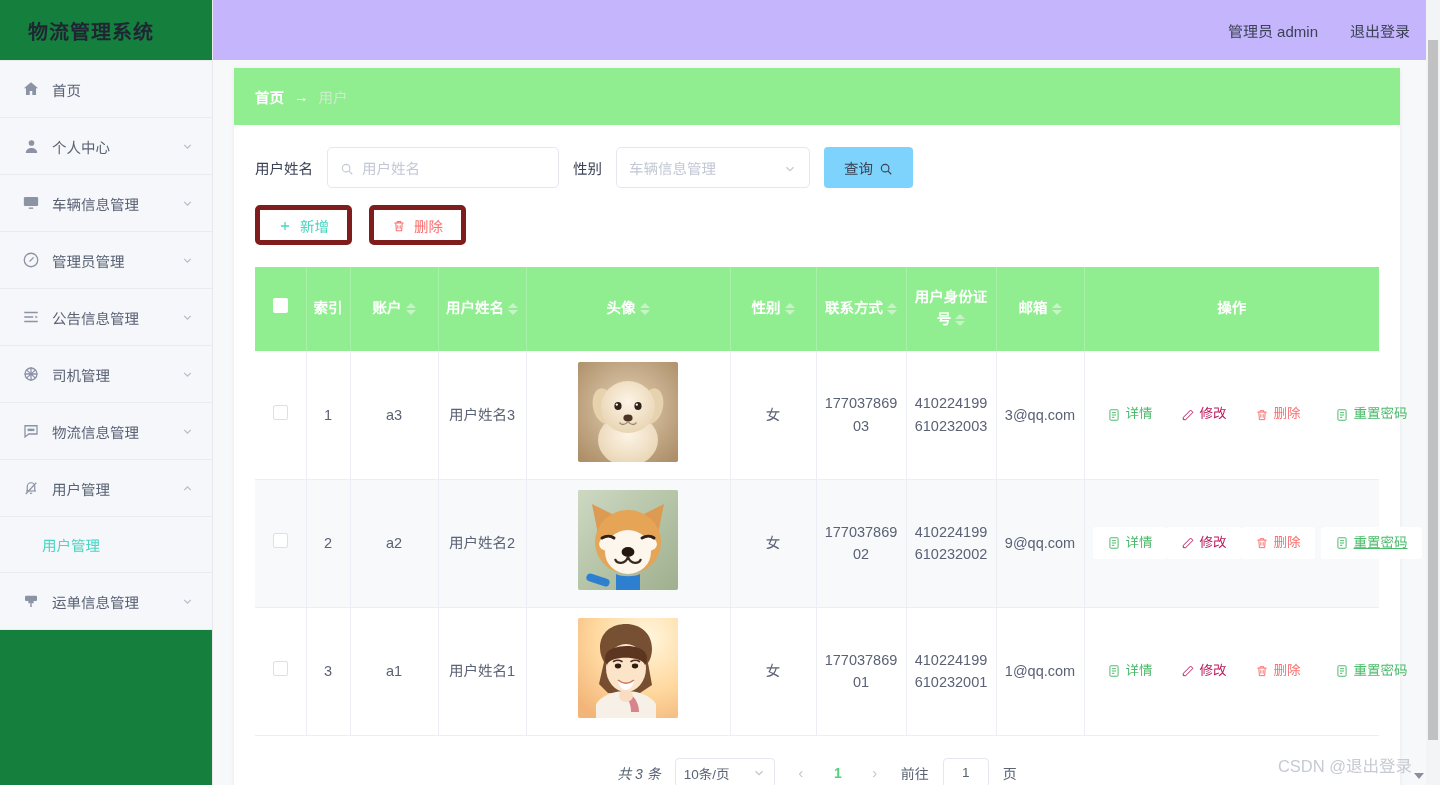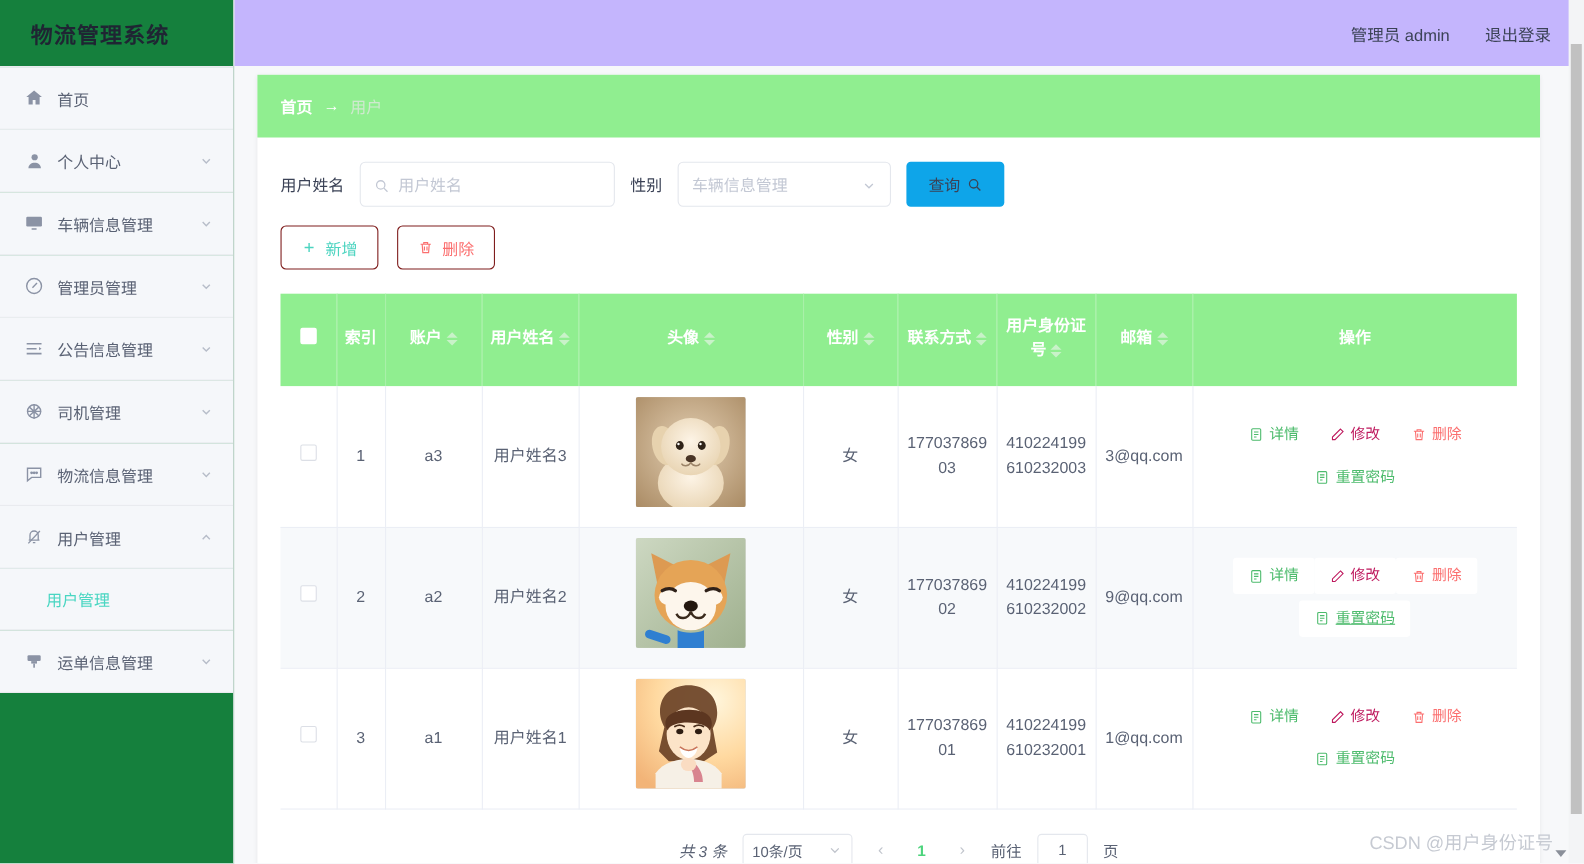--- a/index.html
+++ b/index.html
@@ -149,39 +149,39 @@
     display: flex; align-items: center;
     padding: 0 12px;
     justify-content: space-between;
     background: #fff;
     cursor: pointer;
   }
   .select-input .ph { color: #c3c8d4; font-size: 14.5px; }
   .btn-query {
     height: 41px;
     padding: 0 20px;
-    background: #0ea5e9;
+    background: #7dd3fc;
     border: none;
     border-radius: 4px;
     color: #3b4256;
     font-size: 14.5px;
     display: inline-flex; align-items: center; gap: 6px;
     cursor: pointer;
     font-family: inherit;
   }
 
   .actionbar {
     display: flex;
     gap: 17px;
     padding: 17px 0 0 21px;
   }
   .btn-outline {
     height: 40px;
     padding: 0 18px;
-    border: 1px solid #7f1d1d;
+    border: 5px solid #7f1d1d;
     border-radius: 5px;
     background: #fff;
     display: inline-flex; align-items: center; gap: 8px;
     font-size: 14.5px;
     cursor: pointer;
     font-family: inherit;
   }
   .btn-add { color: #4cd4c0; }
   .btn-del { color: #fb6f6f; }
 
@@ -254,21 +254,21 @@
 
   .avatar {
     width: 100px; height: 100px;
     display: inline-block;
     border-radius: 2px;
     overflow: hidden;
     background: #ddd;
   }
   .avatar svg { display: block; width: 100px; height: 100px; }
 
-  .ops { display: flex; flex-direction: column; align-items: center; gap: 6px; }
+  .ops { display: flex; flex-direction: row; align-items: center; gap: 6px; }
   .ops-row { display: flex; justify-content: center; align-items: center; }
   .op-btn {
     display: inline-flex;
     align-items: center;
     gap: 5px;
     font-size: 13.5px;
     padding: 6px 14px;
     cursor: pointer;
     border-radius: 3px;
     white-space: nowrap;
@@ -861,21 +861,21 @@
           <span class="pg-num">1</span>
           <span class="pg-arrow">›</span>
           <span>前往</span>
           <span class="jump-input">1</span>
           <span>页</span>
         </div>
 
       </div>
     </div>
 
-    <div class="watermark">CSDN @用户身份证号</div>
+    <div class="watermark">CSDN @退出登录</div>
   </section>
 
   <div class="scrollbar">
     <div class="thumb"></div>
   </div>
   <div class="scroll-down-arrow"></div>
 
 </div>
 
 </body></html>

